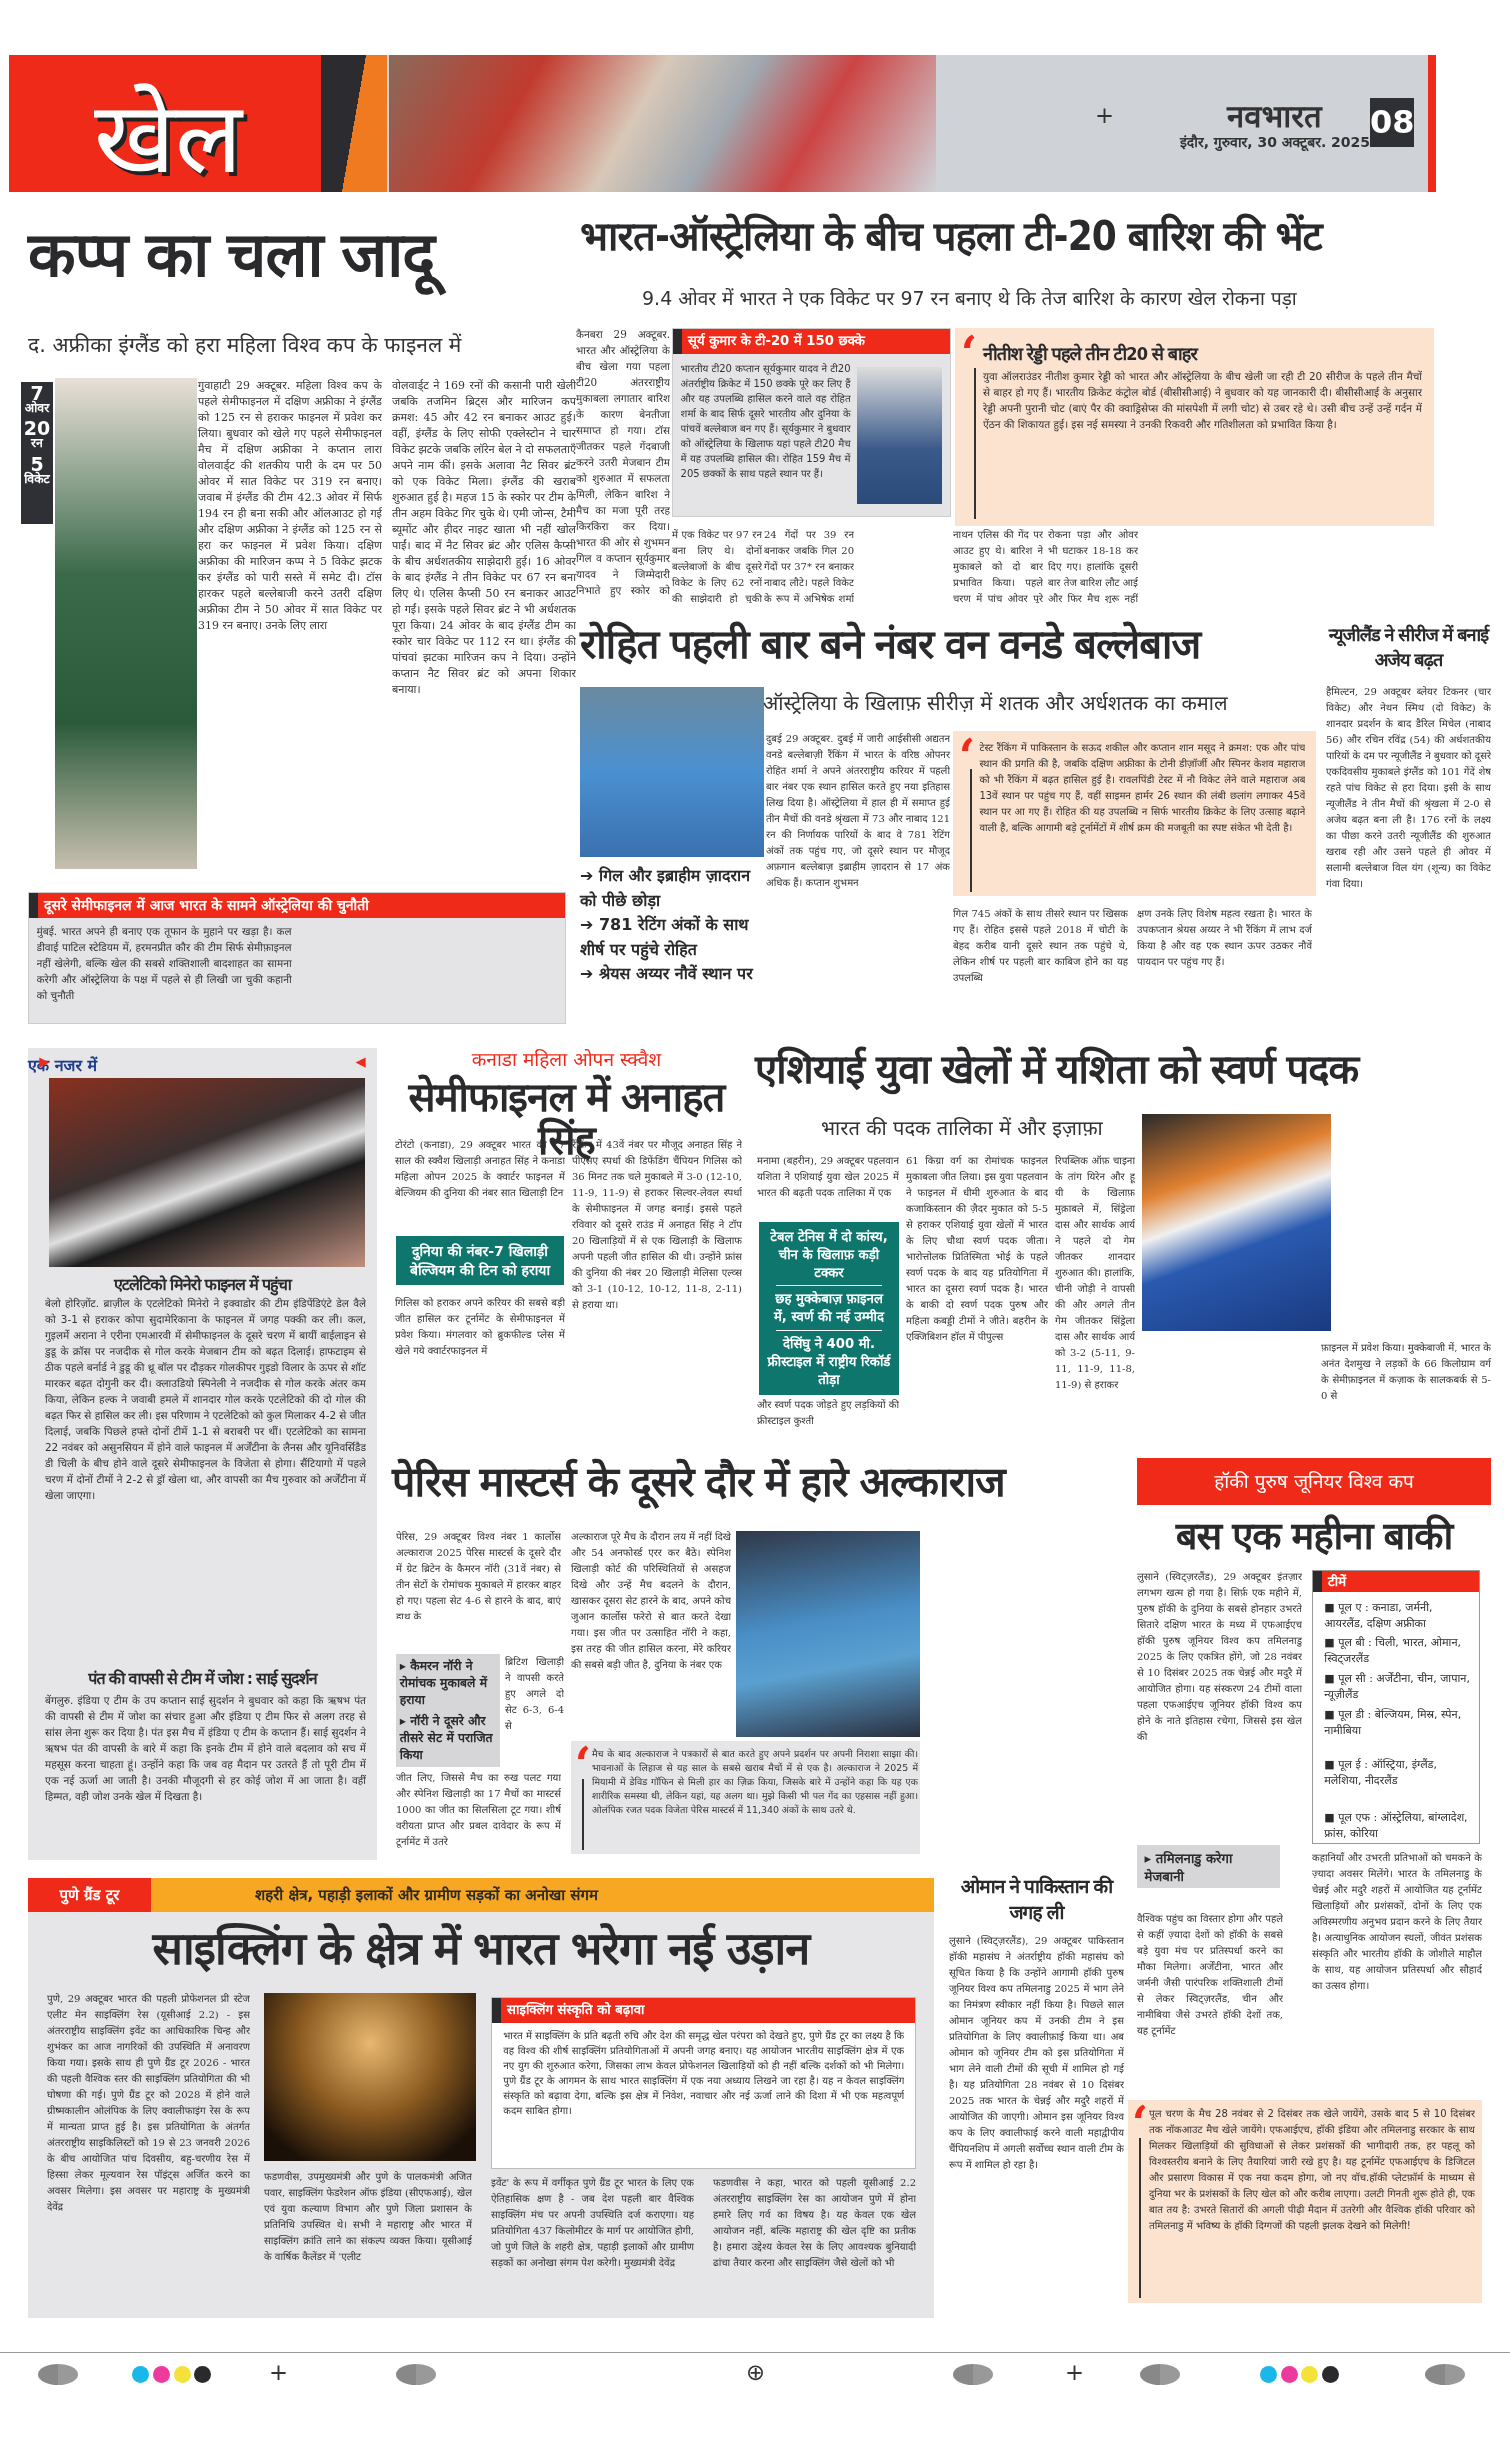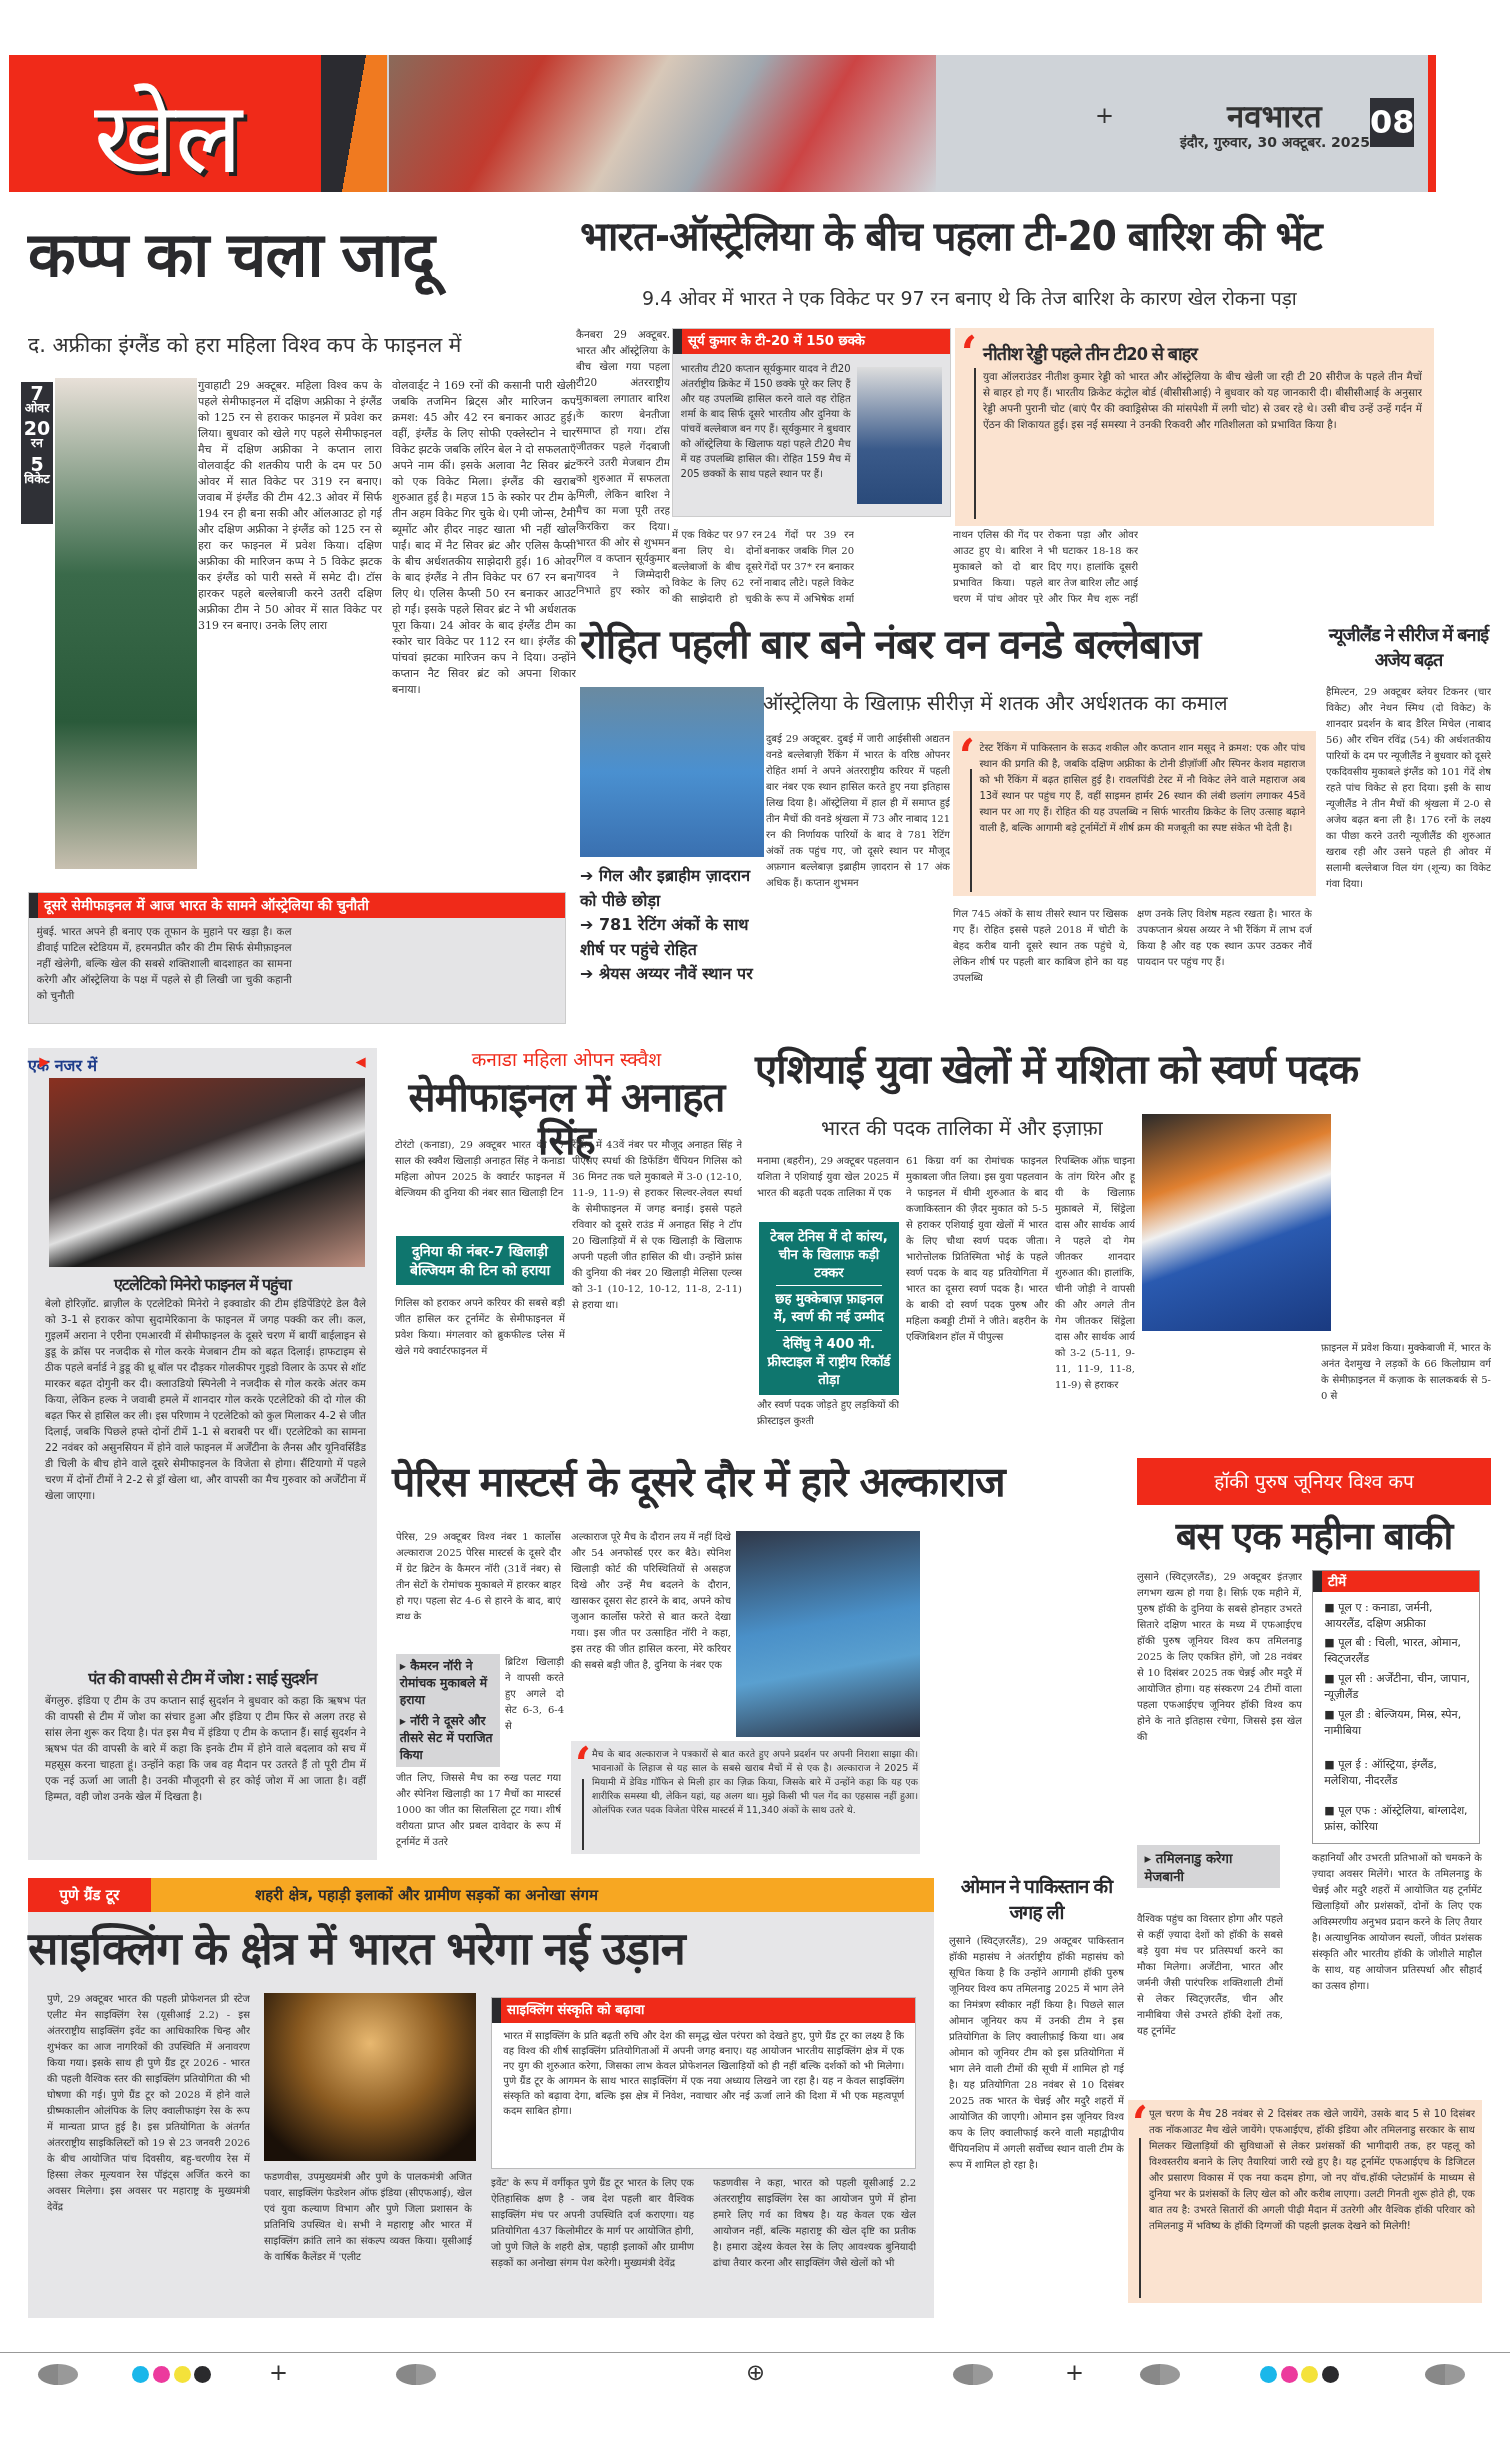--- a/index.html
+++ b/index.html
@@ -158,38 +158,38 @@
 <div class="col body" style="left:1137px;top:1569px;width:165px;height:274px;overflow:hidden;font-size:10px">लुसाने (स्विट्ज़रलैंड), 29 अक्टूबर इंतज़ार लगभग खत्म हो गया है। सिर्फ़ एक महीने में, पुरुष हॉकी के दुनिया के सबसे होनहार उभरते सितारे दक्षिण भारत के मध्य में एफआईएच हॉकी पुरुष जूनियर विश्व कप तमिलनाडु 2025 के लिए एकत्रित होंगे, जो 28 नवंबर से 10 दिसंबर 2025 तक चेन्नई और मदुरै में आयोजित होगा। यह संस्करण 24 टीमों वाला पहला एफआईएच जूनियर हॉकी विश्व कप होने के नाते इतिहास रचेगा, जिससे इस खेल की</div>
 <div class="abs" style="left:1137px;top:1845px;width:143px;height:43px;background:#d6d6d8;font-weight:bold;font-size:13.2px;padding:3.8px 7.6px">▸ <span>तमिलनाडु करेगा मेजबानी</span></div>
 <div class="col body" style="left:1137px;top:1911px;width:146px;height:175px;overflow:hidden;font-size:10px">वैश्विक पहुंच का विस्तार होगा और पहले से कहीं ज़्यादा देशों को हॉकी के सबसे बड़े युवा मंच पर प्रतिस्पर्धा करने का मौका मिलेगा। अर्जेंटीना, भारत और जर्मनी जैसी पारंपरिक शक्तिशाली टीमों से लेकर स्विट्ज़रलैंड, चीन और नामीबिया जैसे उभरते हॉकी देशों तक, यह टूर्नामेंट</div>
 <div class="abs" style="left:1312px;top:1570px;width:168px;height:274px;border:0.9px solid #999;background:#fff">
   <div class="redbar" style="height:21px;font-size:13.2px;line-height:21px">टीमें</div>
   <div style="padding:7.6px 7.6px 0 11.3px;font-size:11px;line-height:16px">
     <div style="margin-bottom:3.8px">■ <span>पूल ए : कनाडा, जर्मनी, आयरलैंड, दक्षिण अफ्रीका</span></div>
     <div style="margin-bottom:3.8px">■ <span>पूल बी : चिली, भारत, ओमान, स्विट्जरलैंड</span></div>
     <div style="margin-bottom:3.8px">■ <span>पूल सी : अर्जेंटीना, चीन, जापान, न्यूज़ीलैंड</span></div>
     <div style="margin-bottom:18px">■ <span>पूल डी : बेल्जियम, मिस्र, स्पेन, नामीबिया</span></div>
-    <div style="margin-bottom:14px">■ <span>पूल ई : ऑस्ट्रिया, इंग्लैंड, मलेशिया, नीदरलैंड</span></div>
+    <div style="margin-bottom:21px">■ <span>पूल ई : ऑस्ट्रिया, इंग्लैंड, मलेशिया, नीदरलैंड</span></div>
     <div>■ <span>पूल एफ : ऑस्ट्रेलिया, बांग्लादेश, फ्रांस, कोरिया</span></div>
   </div>
 </div>
 <div class="col body" style="left:1312px;top:1850px;width:170px;height:236px;overflow:hidden;font-size:10px">कहानियाँ और उभरती प्रतिभाओं को चमकने के ज़्यादा अवसर मिलेंगे। भारत के तमिलनाडु के चेन्नई और मदुरै शहरों में आयोजित यह टूर्नामेंट खिलाड़ियों और प्रशंसकों, दोनों के लिए एक अविस्मरणीय अनुभव प्रदान करने के लिए तैयार है। अत्याधुनिक आयोजन स्थलों, जीवंत प्रशंसक संस्कृति और भारतीय हॉकी के जोशीले माहौल के साथ, यह आयोजन प्रतिस्पर्धा और सौहार्द का उत्सव होगा।</div>
 <div class="abs box-peach" style="left:1128px;top:2100px;width:354px;height:203px">
   <div class="quote" style="position:absolute;left:3.8px;top:3.8px">‘</div>
   <div style="position:absolute;left:11.3px;top:38px;width:1.9px;height:160px;background:#333"></div>
   <div class="bodys" style="position:absolute;left:21px;top:5.7px;width:326px;height:193px;overflow:hidden;font-size:10px">पूल चरण के मैच 28 नवंबर से 2 दिसंबर तक खेले जायेंगे, उसके बाद 5 से 10 दिसंबर तक नॉकआउट मैच खेले जायेंगे। एफआईएच, हॉकी इंडिया और तमिलनाडु सरकार के साथ मिलकर खिलाड़ियों की सुविधाओं से लेकर प्रशंसकों की भागीदारी तक, हर पहलू को विश्वस्तरीय बनाने के लिए तैयारियां जारी रखे हुए है। यह टूर्नामेंट एफआईएच के डिजिटल और प्रसारण विकास में एक नया कदम होगा, जो नए वॉच.हॉकी प्लेटफ़ॉर्म के माध्यम से दुनिया भर के प्रशंसकों के लिए खेल को और करीब लाएगा। उलटी गिनती शुरू होते ही, एक बात तय है: उभरते सितारों की अगली पीढ़ी मैदान में उतरेगी और वैश्विक हॉकी परिवार को तमिलनाडु में भविष्य के हॉकी दिग्गजों की पहली झलक देखने को मिलेगी!</div>
 </div>
 
 <div class="abs hl" style="left:949px;top:1873px;width:175px;text-align:center;font-size:19px;line-height:26.4px">ओमान ने पाकिस्तान की जगह ली</div>
 <div class="col body" style="left:949px;top:1933px;width:175px;height:368px;overflow:hidden;font-size:10px">लुसाने (स्विट्ज़रलैंड), 29 अक्टूबर पाकिस्तान हॉकी महासंघ ने अंतर्राष्ट्रीय हॉकी महासंघ को सूचित किया है कि उन्होंने आगामी हॉकी पुरुष जूनियर विश्व कप तमिलनाडु 2025 में भाग लेने का निमंत्रण स्वीकार नहीं किया है। पिछले साल ओमान जूनियर कप में उनकी टीम ने इस प्रतियोगिता के लिए क्वालीफ़ाई किया था। अब ओमान को जूनियर टीम को इस प्रतियोगिता में भाग लेने वाली टीमों की सूची में शामिल हो गई है। यह प्रतियोगिता 28 नवंबर से 10 दिसंबर 2025 तक भारत के चेन्नई और मदुरै शहरों में आयोजित की जाएगी। ओमान इस जूनियर विश्व कप के लिए क्वालीफाई करने वाली महाद्वीपीय चैंपियनशिप में अगली सर्वोच्च स्थान वाली टीम के रूप में शामिल हो रहा है।</div>
 
 <div class="abs" style="left:28px;top:1878px;width:123px;height:34px;background:#f02a19;color:#fff;text-align:center;font-size:15px;line-height:34px;font-weight:bold">पुणे ग्रैंड टूर</div>
 <div class="abs" style="left:151px;top:1878px;width:783px;height:34px;background:#f7a722;font-size:15px;line-height:34px;font-weight:bold;padding-left:104px;color:#2a2a2d">शहरी क्षेत्र, पहाड़ी इलाकों और ग्रामीण सड़कों का अनोखा संगम</div>
 <div class="abs" style="left:28px;top:1912px;width:906px;height:406px;background:#e6e6e8"></div>
-<div class="abs hl" style="left:28px;top:1916px;width:906px;font-size:45px;line-height:66px">साइक्लिंग के क्षेत्र में भारत भरेगा नई उड़ान</div>
+<div class="abs hl" style="left:28px;top:1916px;width:906px;text-align:center;font-size:45px;line-height:66px">साइक्लिंग के क्षेत्र में भारत भरेगा नई उड़ान</div>
 <div class="col body" style="left:47px;top:1991px;width:203px;height:321px;overflow:hidden;font-size:10px">पुणे, 29 अक्टूबर भारत की पहली प्रोफेशनल प्री स्टेज एलीट मेन साइक्लिंग रेस (यूसीआई 2.2) - इस अंतरराष्ट्रीय साइक्लिंग इवेंट का आधिकारिक चिन्ह और शुभंकर का आज नागरिकों की उपस्थिति में अनावरण किया गया। इसके साथ ही पुणे ग्रैंड टूर 2026 - भारत की पहली वैश्विक स्तर की साइक्लिंग प्रतियोगिता की भी घोषणा की गई। पुणे ग्रैंड टूर को 2028 में होने वाले ग्रीष्मकालीन ओलंपिक के लिए क्वालीफाइंग रेस के रूप में मान्यता प्राप्त हुई है। इस प्रतियोगिता के अंतर्गत अंतरराष्ट्रीय साइकिलिस्टों को 19 से 23 जनवरी 2026 के बीच आयोजित पांच दिवसीय, बहु-चरणीय रेस में हिस्सा लेकर मूल्यवान रेस पॉइंट्स अर्जित करने का अवसर मिलेगा। इस अवसर पर महाराष्ट्र के मुख्यमंत्री देवेंद्र</div>
 <div class="abs" style="left:264px;top:1993px;width:212px;height:168px;background:radial-gradient(circle at 50% 30%,#e8b870,#8a5a20 45%,#1a1008 85%)"></div>
 <div class="col body" style="left:264px;top:2169px;width:208px;height:142px;overflow:hidden;font-size:10px">फडणवीस, उपमुख्यमंत्री और पुणे के पालकमंत्री अजित पवार, साइक्लिंग फेडरेशन ऑफ इंडिया (सीएफआई), खेल एवं युवा कल्याण विभाग और पुणे जिला प्रशासन के प्रतिनिधि उपस्थित थे। सभी ने महाराष्ट्र और भारत में साइक्लिंग क्रांति लाने का संकल्प व्यक्त किया। यूसीआई के वार्षिक कैलेंडर में 'एलीट</div>
 <div class="abs" style="left:491px;top:1997px;width:425px;height:172px;background:#fff;border:0.9px solid #bbb">
   <div class="redbar" style="height:24.5px;font-size:13.2px;line-height:24.5px">साइक्लिंग संस्कृति को बढ़ावा</div>
   <div class="bodys" style="position:absolute;left:11.3px;top:30px;width:401px;height:137px;overflow:hidden;font-size:10px;line-height:15px">भारत में साइक्लिंग के प्रति बढ़ती रुचि और देश की समृद्ध खेल परंपरा को देखते हुए, पुणे ग्रैंड टूर का लक्ष्य है कि वह विश्व की शीर्ष साइक्लिंग प्रतियोगिताओं में अपनी जगह बनाए। यह आयोजन भारतीय साइक्लिंग क्षेत्र में एक नए युग की शुरुआत करेगा, जिसका लाभ केवल प्रोफेशनल खिलाड़ियों को ही नहीं बल्कि दर्शकों को भी मिलेगा। पुणे ग्रैंड टूर के आगमन के साथ भारत साइक्लिंग में एक नया अध्याय लिखने जा रहा है। यह न केवल साइक्लिंग संस्कृति को बढ़ावा देगा, बल्कि इस क्षेत्र में निवेश, नवाचार और नई ऊर्जा लाने की दिशा में भी एक महत्वपूर्ण कदम साबित होगा।</div>
 </div>
 <div class="col body" style="left:491px;top:2175px;width:203px;height:137px;overflow:hidden;font-size:10px">इवेंट' के रूप में वर्गीकृत पुणे ग्रैंड टूर भारत के लिए एक ऐतिहासिक क्षण है - जब देश पहली बार वैश्विक साइक्लिंग मंच पर अपनी उपस्थिति दर्ज कराएगा। यह प्रतियोगिता 437 किलोमीटर के मार्ग पर आयोजित होगी, जो पुणे जिले के शहरी क्षेत्र, पहाड़ी इलाकों और ग्रामीण सड़कों का अनोखा संगम पेश करेगी। मुख्यमंत्री देवेंद्र</div>
 <div class="col body" style="left:713px;top:2175px;width:203px;height:137px;overflow:hidden;font-size:10px">फडणवीस ने कहा, भारत को पहली यूसीआई 2.2 अंतरराष्ट्रीय साइक्लिंग रेस का आयोजन पुणे में होना हमारे लिए गर्व का विषय है। यह केवल एक खेल आयोजन नहीं, बल्कि महाराष्ट्र की खेल दृष्टि का प्रतीक है। हमारा उद्देश्य केवल रेस के लिए आवश्यक बुनियादी ढांचा तैयार करना और साइक्लिंग जैसे खेलों को भी</div>
 

